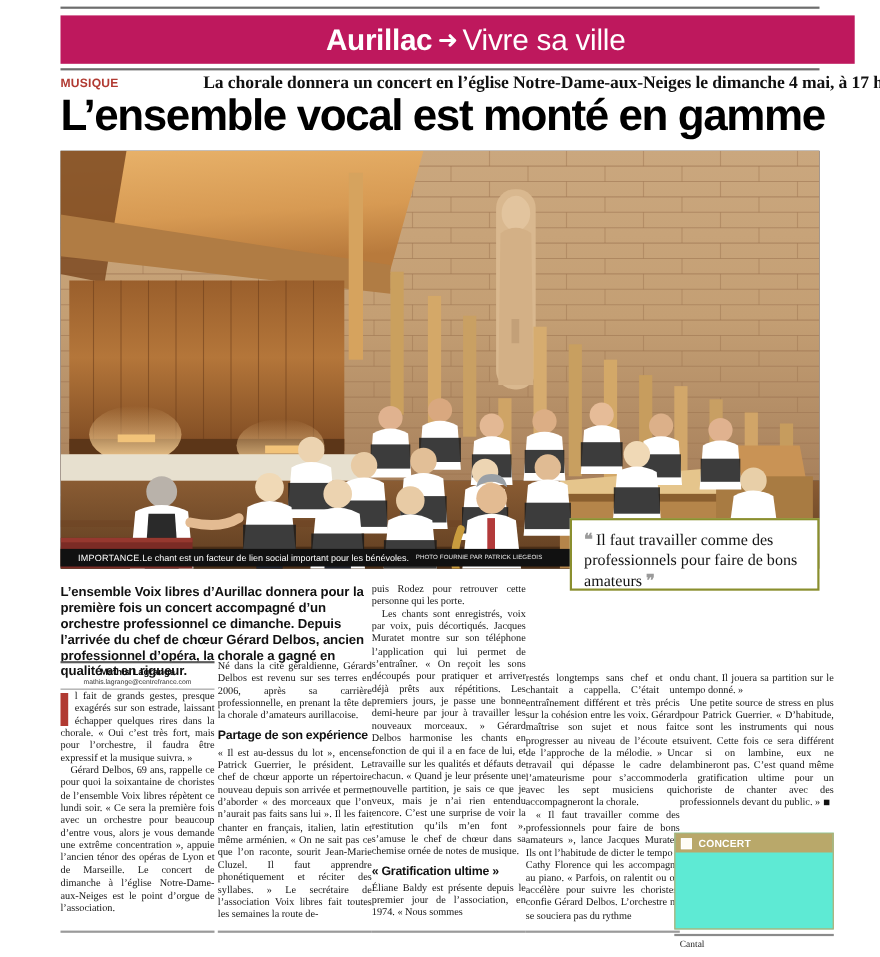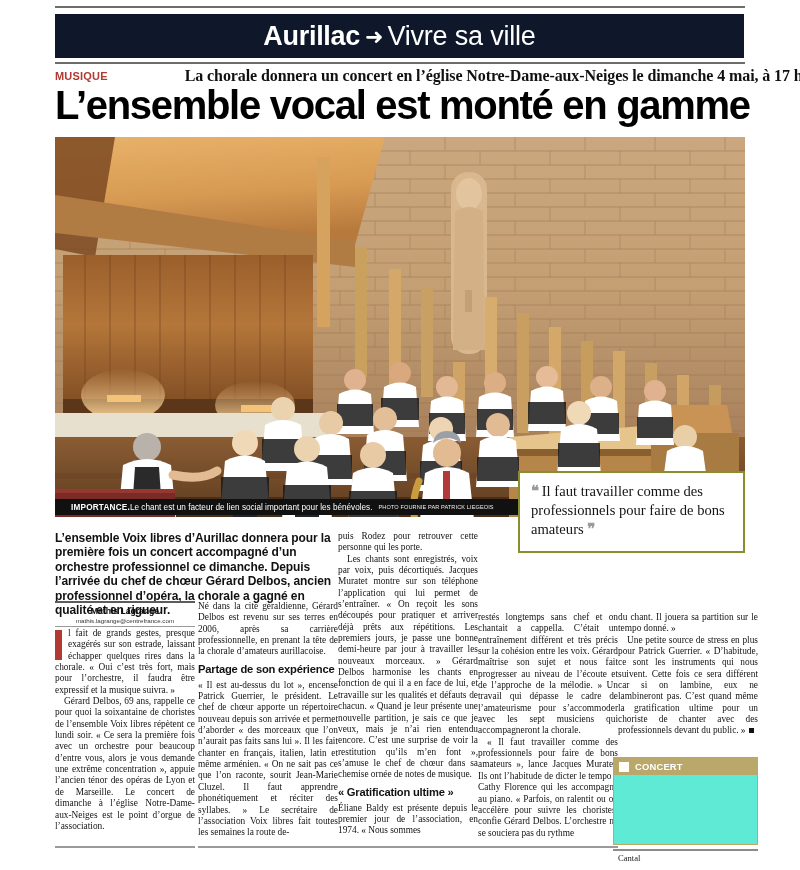--- a/index.html
+++ b/index.html
@@ -8,22 +8,22 @@
     background:#ffffff;
     font-family:"Liberation Serif", serif;
     overflow:hidden;
   }
   .page{position:relative;width:800px;height:870px;}
 
   
   .top-rule{position:absolute;left:55px;top:6px;width:690px;height:2px;background:#6d6d6d;}
   .banner{
     position:absolute;left:55px;top:14px;width:689px;height:44px;
-    background:#0f172a;
-    display:flex;align-items:center;justify-content:center;
+    background:#be185d;
+    display:flex;align-items:center;justify-content:center;padding-left:33px;
   }
   .banner-inner{display:flex;align-items:baseline;color:#fff;white-space:nowrap;}
   .banner-city{
     font-family:"Liberation Sans", sans-serif;
     font-weight:bold;font-size:27px;letter-spacing:-0.3px;
   }
   .banner-arrow{
     font-size:22px;margin:0 4px 0 5px;position:relative;top:-1px;
     font-family:"DejaVu Sans", sans-serif;
   }
@@ -65,35 +65,35 @@
     overflow:hidden;background:#3a2a20;
   }
   .photo svg{display:block;width:690px;height:380px;}
 
   .photo-caption{
     position:absolute;left:55px;top:499px;width:470px;height:16px;
     background:#111;color:#fff;display:flex;align-items:center;
     padding-left:6px;box-sizing:border-box;white-space:nowrap;overflow:hidden;
   }
   .cap-lead{
-    font-family:"Liberation Sans", sans-serif;font-weight:bold;font-size:8.2px;
+    font-family:"Liberation Sans", sans-serif;font-weight:normal;font-size:8.2px;
     letter-spacing:0.2px;
     padding-left:10px;
   }
   .cap-text{
     font-family:Liberation Sans, sans-serif;font-size:8.2px;margin-left:0;
   }
   .cap-credit{
     font-family:"Liberation Sans", sans-serif;font-size:5.6px;margin-left:6px;
     letter-spacing:0.1px;opacity:.92;
   }
 
   
   .pullquote{
-    position:absolute;left:518px;top:471px;width:227px;height:82px;
+    position:absolute;left:518px;top:471px;width:227px;height:66px;
     background:#ffffff;border:2px solid #8a8f2e;box-sizing:border-box;
     padding:9px 12px 0 11px;
   }
   .pq-text{
     font-family:"Liberation Serif", serif;font-size:14.6px;line-height:19px;
     color:#141414;
   }
   .pq-mark{color:#9b9b9b;font-weight:bold;font-size:15px;letter-spacing:-1px;}
 
   

